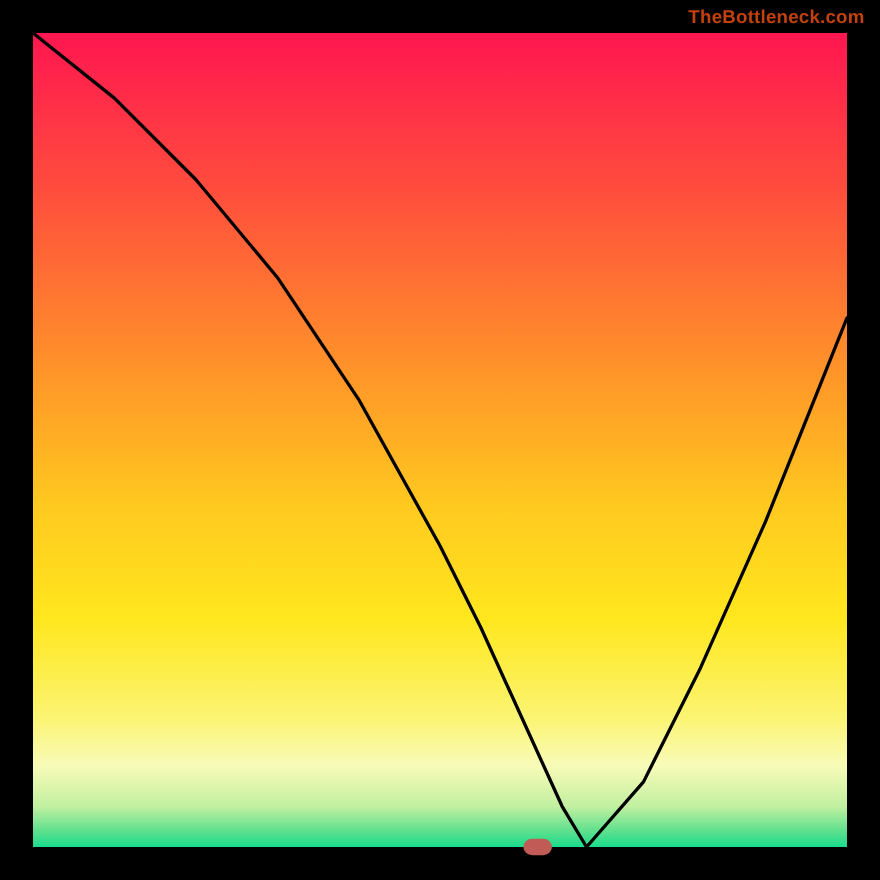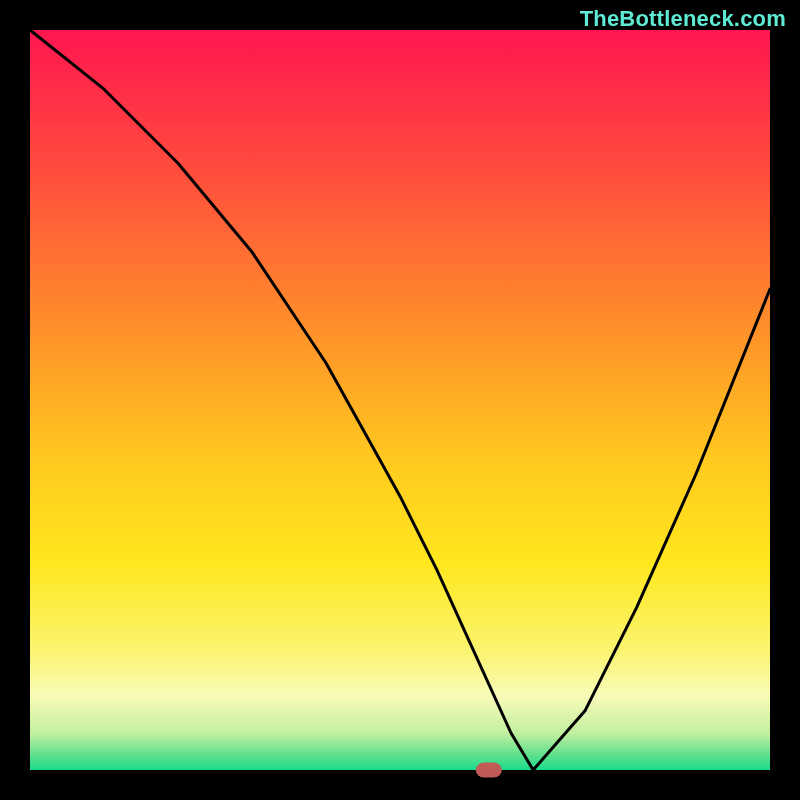--- a/index.html
+++ b/index.html
@@ -16,23 +16,23 @@
     position: relative;
   }
   svg {
     display: block;
   }
   .watermark {
     position: absolute;
     top: 6px;
     right: 14px;
     font-family: Arial, Helvetica, sans-serif;
-    font-size: 22px;
+    font-size: 17px;
     font-weight: 700;
-    color: #5eead4;
+    color: #c2410c;
     letter-spacing: 0.2px;
   }
 </style>
 </head>
 <body>
 <div class="wrap">
 
 <svg id="chart-svg" width="800" height="800" viewBox="0 0 800 800">
   <defs>
     <linearGradient id="bg-grad" x1="0" y1="0" x2="0" y2="1">

